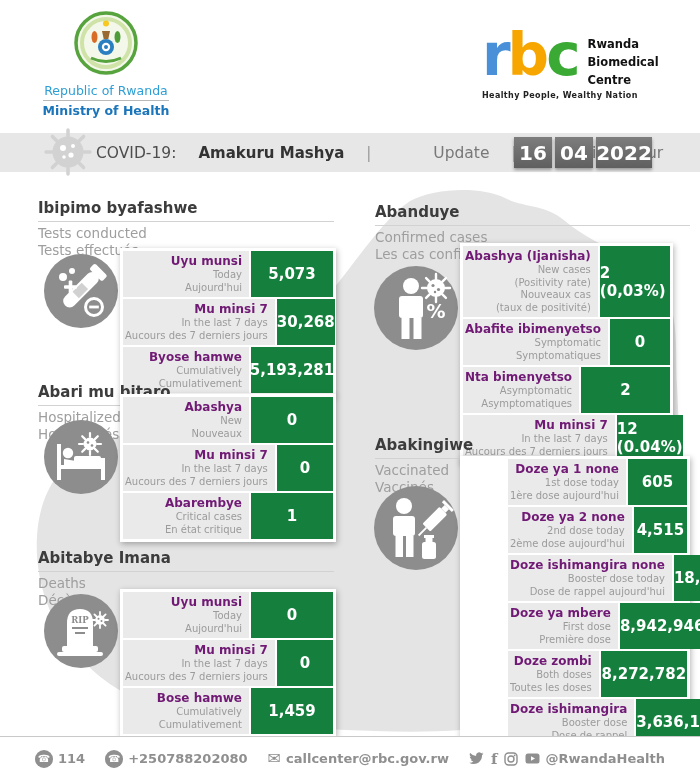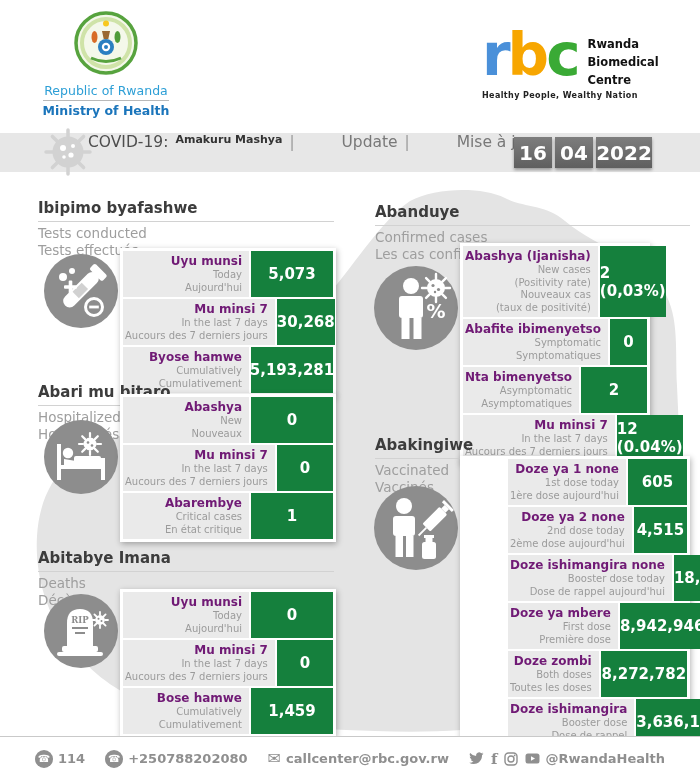--- a/index.html
+++ b/index.html
@@ -17,23 +17,23 @@
   .rbc-row { display:flex; align-items:flex-start; }
   .rbc-letters { font-size:58px; line-height:0.95; font-weight:bold; letter-spacing:-3px; }
   .rbc-r { color:#4a90d9; } .rbc-b { color:#f7a600; } .rbc-c { color:#3aaa35; }
   .rbc-name { margin-left:10px; margin-top:8px; }
   .rbc-name div { font-size:11.5px; font-weight:bold; color:#111; line-height:1.55; }
   .rbc-tagline { font-size:8px; font-weight:bold; color:#222; letter-spacing:0.4px; margin-top:2px; }
 
   
   .titlebar { position:absolute; left:0; top:133px; width:700px; height:39px; background:#e7e7e7; z-index:3; }
   .titlebar-virus { position:absolute; left:40px; top:-9px; }
-  .titlebar-text { position:absolute; left:88px; top:0; height:39px; display:flex; gap:7px; white-space:nowrap; }
+  .titlebar-text { position:absolute; left:96px; top:0; height:39px; display:flex; align-items:center; gap:22px; white-space:nowrap; }
   .tb-prefix { font-size:15.5px; color:#4d4d4d; }
-  .tb-title { font-size:11px; font-weight:bold; color:#333; }
+  .tb-title { font-size:15px; font-weight:bold; color:#333; }
   .tb-sep { font-size:15px; color:#9a9a9a; }
   .tb-lang { font-size:15.5px; color:#787878;margin-left:40px; }
   .date-group { position:absolute; right:48px; top:4px; display:flex; gap:3px; }
   .date-box { height:31px; background:linear-gradient(#7d7d7d,#5f5f5f); color:#fff; font-weight:bold; font-size:20px;
               display:flex; align-items:center; justify-content:center; box-shadow:0 2px 3px rgba(0,0,0,.35); }
   .date-day, .date-month { width:38px; } .date-year { width:56px; }
 
   
   .map-svg { position:absolute; left:25px; top:186px; z-index:1; }
 
@@ -62,21 +62,21 @@
   #icon-tests        { left:44px;  top:254px; }
   #table-tests       { left:120px; top:248px; width:216px; }
   #head-hospitalized { left:38px;  top:383px; }
   #icon-hospitalized { left:44px;  top:420px; }
   #table-hospitalized{ left:120px; top:394px; width:216px; }
   #head-deaths       { left:38px;  top:549px; }
   #icon-deaths       { left:44px;  top:594px; }
   #table-deaths      { left:120px; top:589px; width:216px; }
   #head-confirmed    { left:375px; top:203px; }
   #icon-confirmed    { left:374px; top:266px; }
-  #table-confirmed   { left:460px; top:243px; width:190px; }
+  #table-confirmed   { left:460px; top:243px; width:213px; }
   #head-vaccinated   { left:375px; top:436px; }
   #icon-vaccinated   { left:374px; top:486px; }
   #table-vaccinated  { left:460px; top:456px; width:230px;padding-left:48px; }
 
   
   .footer { position:absolute; left:0; top:736px; width:700px; height:44px; background:#fff; border-top:1px solid #c9c9c9;
             display:flex; align-items:center; justify-content:center; gap:20px; z-index:3; color:#8f8f8f; }
   .f-item { display:flex; align-items:center; gap:5px; font-size:13px; font-weight:bold; color:#8f8f8f; }
   .circle-glyph { width:18px; height:18px; border-radius:50%; background:#8f8f8f; color:#fff; font-size:10px;
                   display:inline-flex; align-items:center; justify-content:center; }

